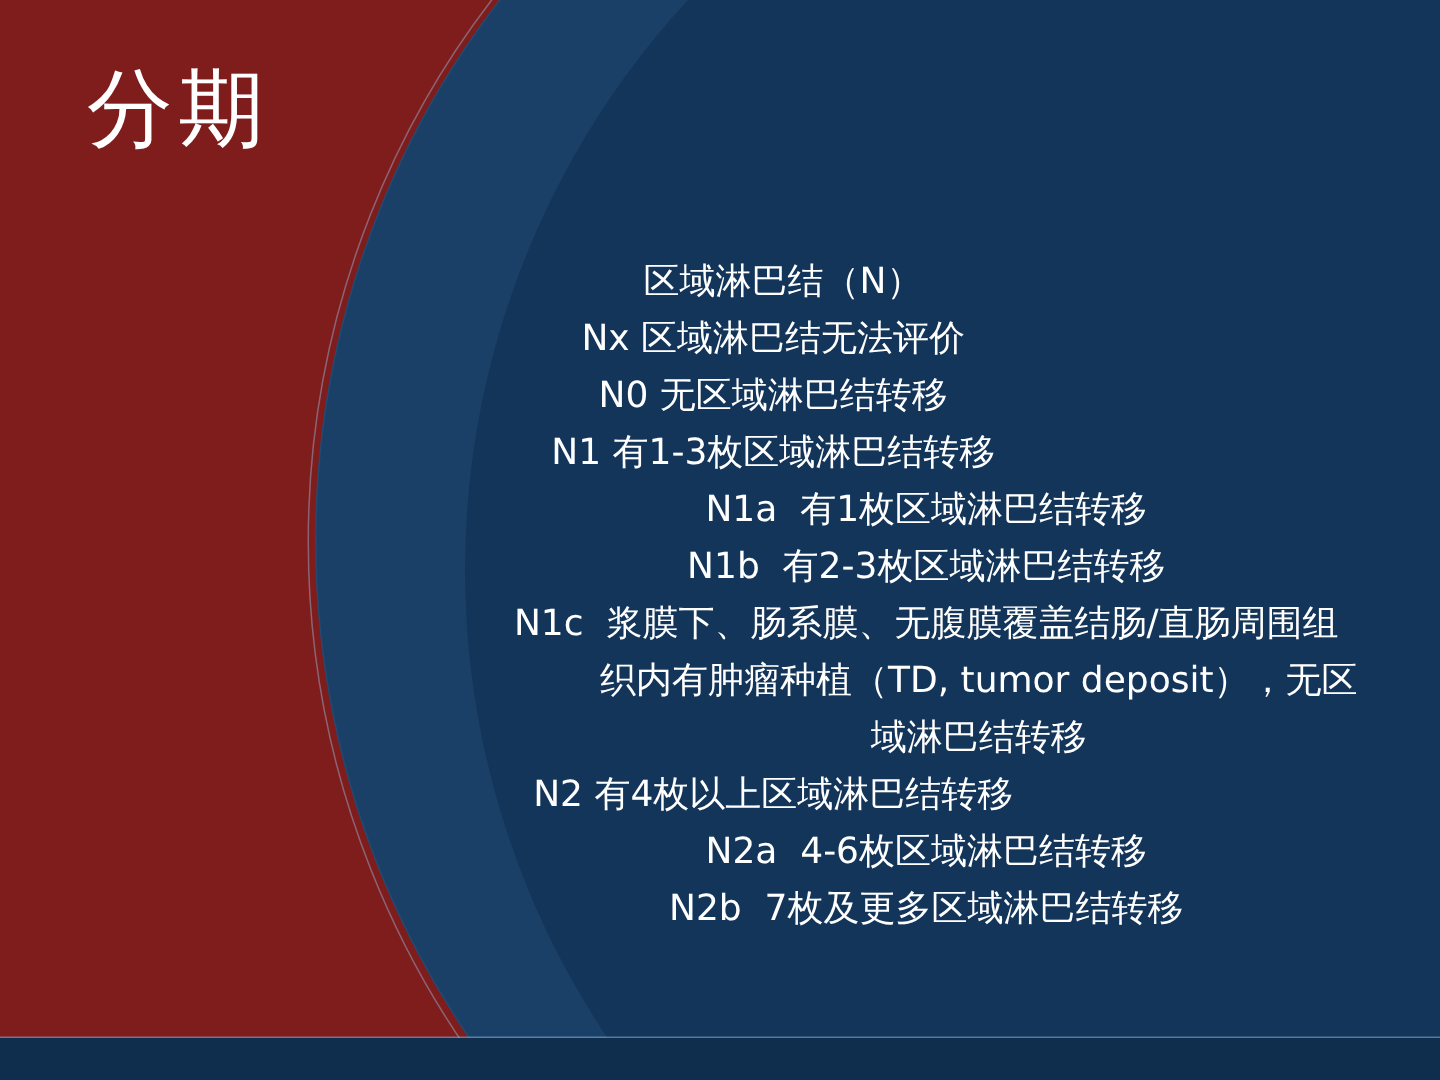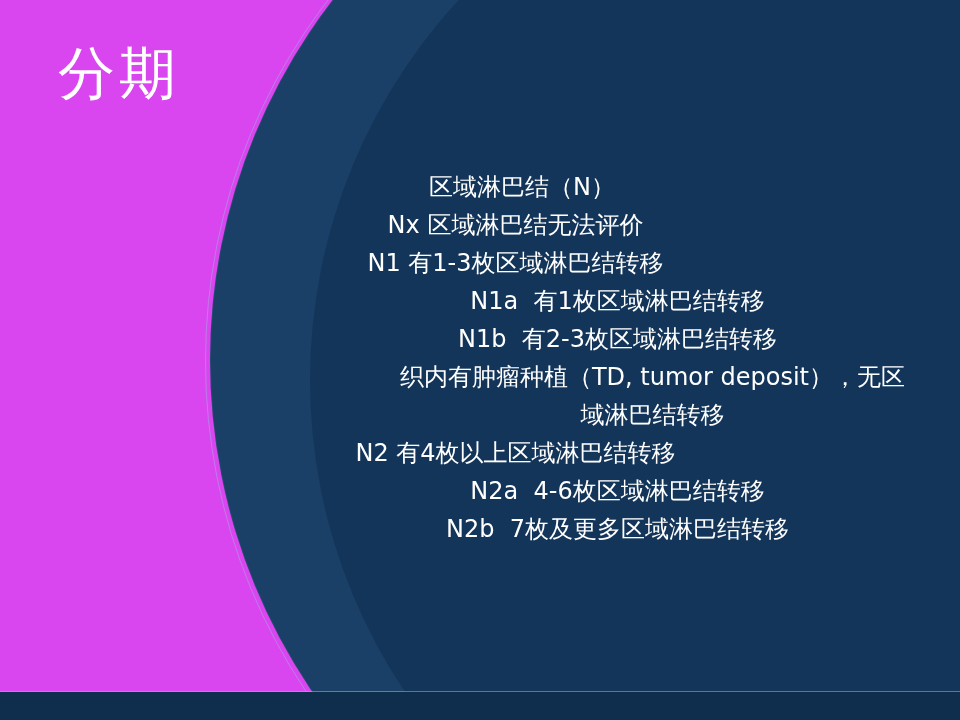--- a/index.html
+++ b/index.html
@@ -9,21 +9,21 @@
   body {
     width: 960px;
     height: 720px;
     overflow: hidden;
     font-family: "Liberation Sans", sans-serif;
   }
   .slide {
     position: relative;
     width: 960px;
     height: 720px;
-    background: #d946ef;
+    background: #7f1d1d;
     overflow: hidden;
     text-decoration: underline;
   }
   
   .curve-outer {
     position: absolute;
     right: -430px;
     top: -230px;
     width: 1180px;
     height: 1180px;
@@ -123,23 +123,25 @@
   <div class="bottom-band-line"></div>
   <div class="bottom-band"></div>
 
   <div class="content">
 
     <div class="title">分期</div>
 
     <div class="body-block">
       <div class="line lvl0">区域淋巴结（N）</div>
       <div class="line lvl1">Nx 区域淋巴结无法评价</div>
+      <div class="line lvl1">N0 无区域淋巴结转移</div>
       <div class="line lvl1">N1 有1-3枚区域淋巴结转移</div>
       <div class="line lvl2">N1a  有1枚区域淋巴结转移</div>
       <div class="line lvl2">N1b  有2-3枚区域淋巴结转移</div>
+      <div class="line lvl2 wrap-line">N1c  浆膜下、肠系膜、无腹膜覆盖结肠/直肠周围组</div>
       <div class="line lvl2-cont wrap-line">织内有肿瘤种植（TD, tumor deposit），无区</div>
       <div class="line lvl2-cont wrap-line">域淋巴结转移</div>
       <div class="line lvl1">N2 有4枚以上区域淋巴结转移</div>
       <div class="line lvl2">N2a  4-6枚区域淋巴结转移</div>
       <div class="line lvl2">N2b  7枚及更多区域淋巴结转移</div>
     </div>
 
   </div>
 </div>
 

